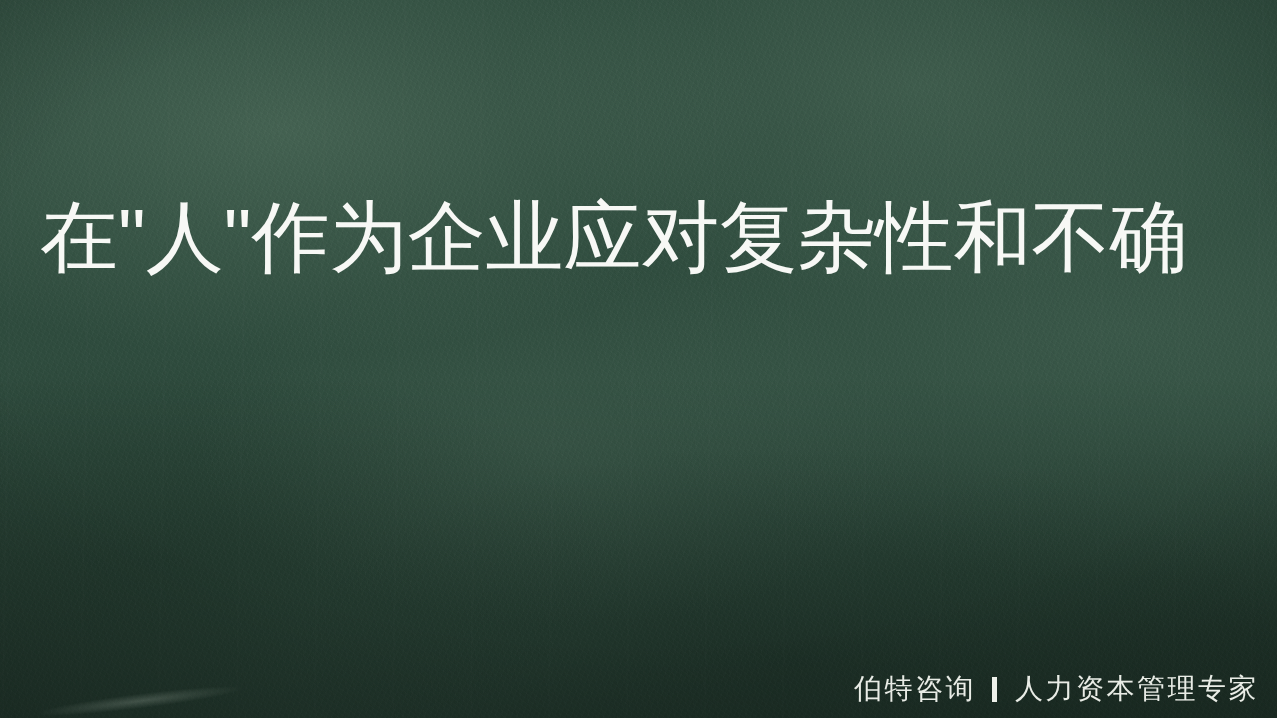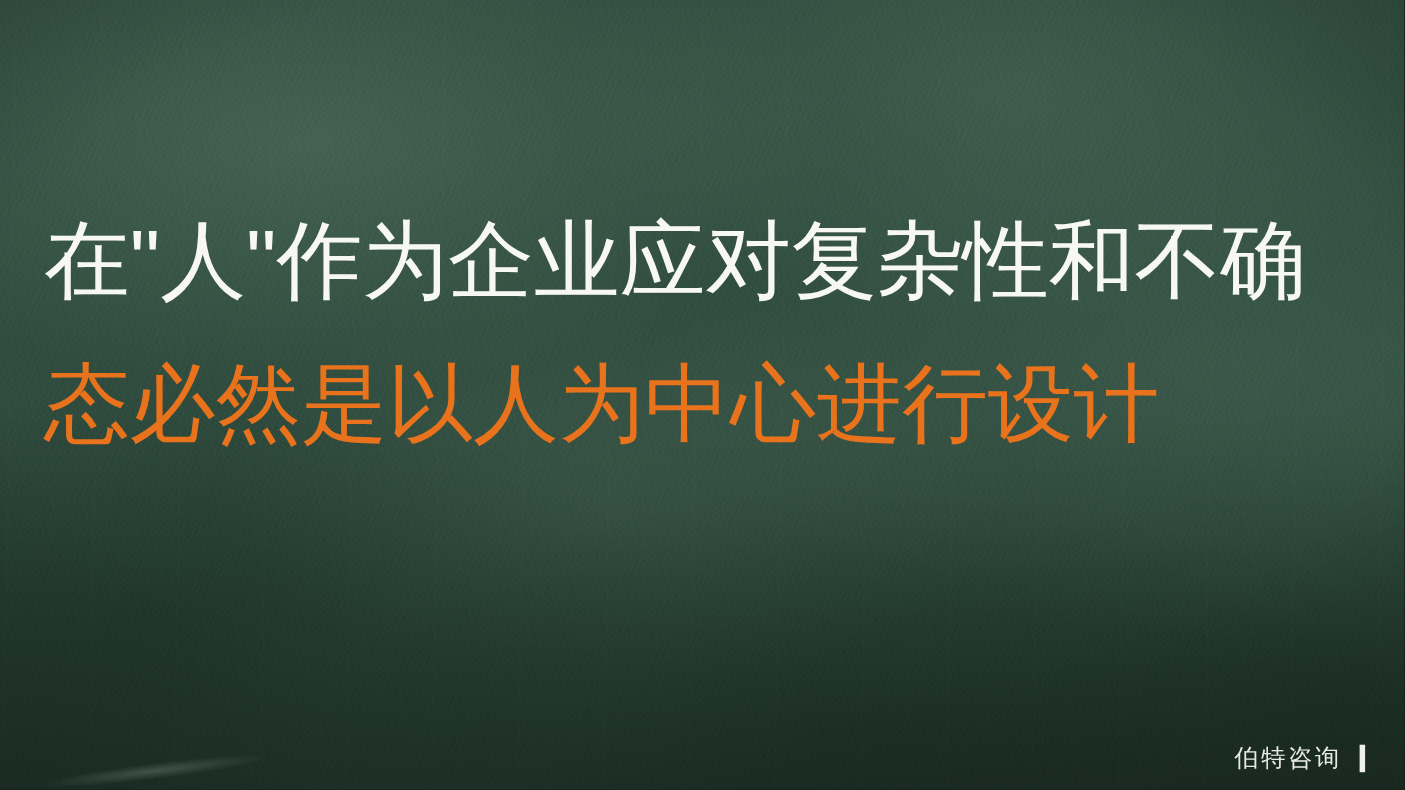--- a/index.html
+++ b/index.html
@@ -100,21 +100,21 @@
 
   
   #footer {
     position: absolute;
     right: 18px;
     bottom: 12px;
     display: flex;
     align-items: center;
     height: 34px;
     color: #e9ece6;
-    font-size: 22px;
+    font-size: 28px;
     letter-spacing: 2.5px;
   }
 
   #footer .brand,
   #footer .tagline {
     white-space: nowrap;
     line-height: 34px;
   }
 
   #footer .divider {
@@ -137,24 +137,22 @@
   <div class="tex tex-vignette"></div>
   <div class="scuff"></div>
 
   <div id="headline">
 
     <div class="hl-line">
       <span class="seg-white">在"人"作为企业应对复杂性和不确</span>
     </div>
 
 
-    <div class="hl-line">
-      <span class="seg-orange">态必然是以人为中心进行设计</span>
-    </div>
 
   </div>
 
   <div id="footer">
     <span class="brand">伯特咨询</span>
     <span class="divider"></span>
+    <span class="tagline">人力资本管理专家</span>
   </div>
 
 </div>
 
 </body></html>

